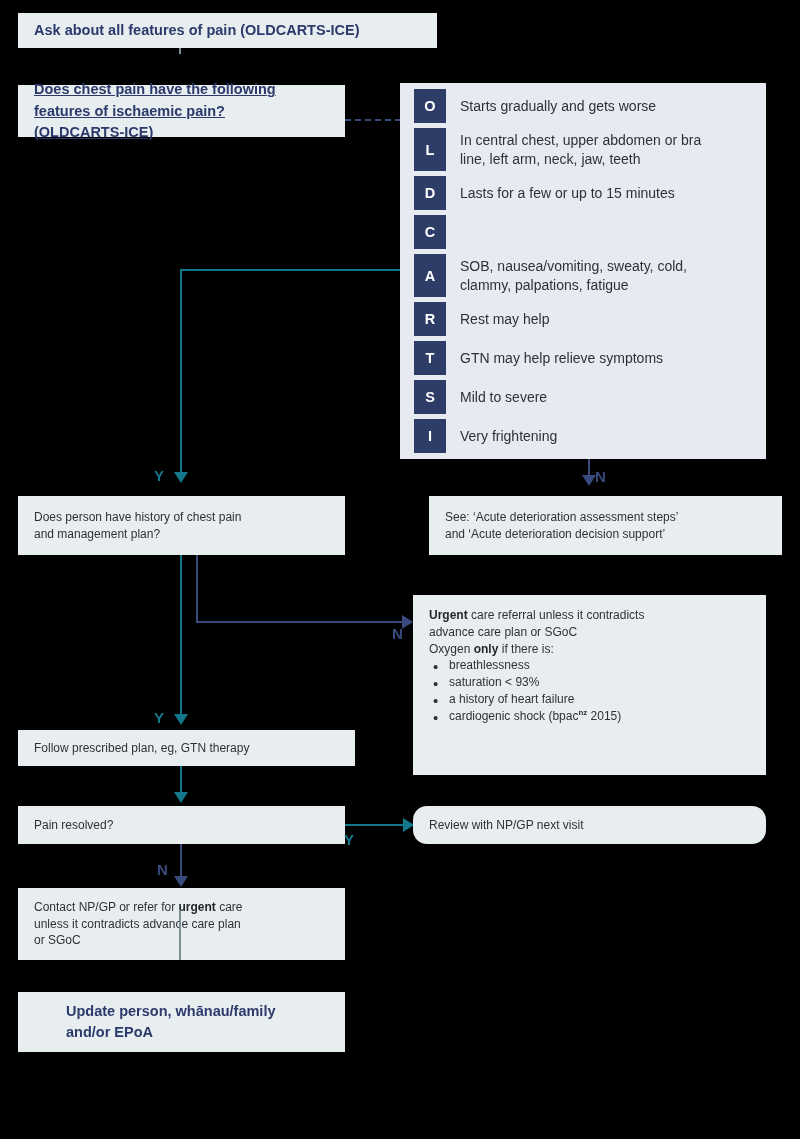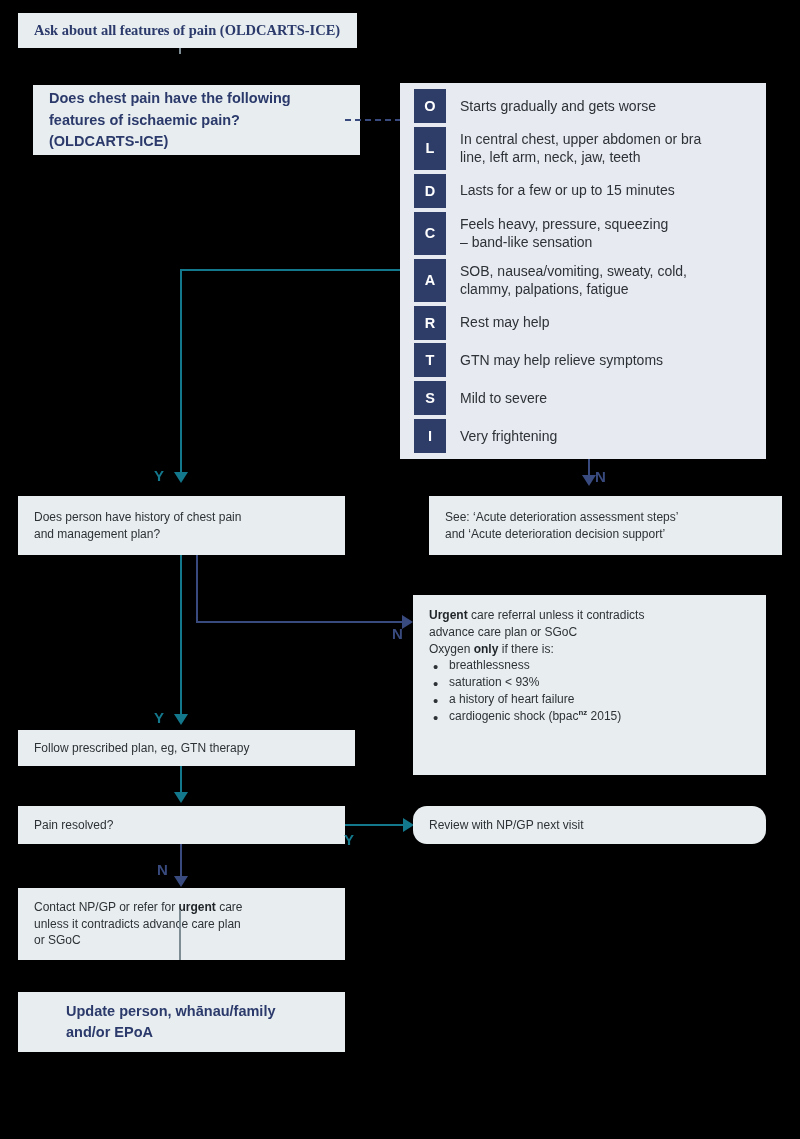--- a/index.html
+++ b/index.html
@@ -97,27 +97,27 @@
   .lbl{
     position:absolute;font-weight:bold;font-size:15px;color:#14788c;
   }
   .lbl.navy{color:#394a7e;}
 </style>
 </head>
 <body>
 
 <div class="stage">
 
-  <div class="box bold" style="left:18px;top:13px;width:339px;height:35px;padding:6px 16px;font-family:Liberation Serif, serif;">
+  <div class="box bold" style="left:18px;top:13px;width:419px;height:35px;padding:6px 16px;">
     <p>Ask about all features of pain (OLDCARTS-ICE)</p>
   </div>
 
   <div class="ln grey" style="left:179px;top:48px;width:2px;height:6px;"></div>
 
-  <div class="box bold" style="left:33px;top:85px;width:327px;height:70px;padding:8px 16px;">
+  <div class="box bold" style="left:18px;top:85px;width:327px;height:52px;padding:8px 16px;text-decoration:underline;">
     <p>Does chest pain have the following</p>
     <p>features of ischaemic pain?</p>
     <p>(OLDCARTS-ICE)</p>
   </div>
 
   <div class="dash" style="left:345px;top:119px;width:56px;"></div>
 
   <div class="panel">
 
     <div class="prow">
@@ -137,24 +137,20 @@
 
     <div class="prow">
       <div class="pbadge">D</div>
       <div class="ptext">
         <span>Lasts for a few or up to 15 minutes</span>
       </div>
     </div>
 
     <div class="prow">
       <div class="pbadge">C</div>
-      <div class="ptext">
-        <span>Feels heavy, pressure, squeezing</span>
-        <span>– band-like sensation</span>
-      </div>
     </div>
 
     <div class="prow">
       <div class="pbadge">A</div>
       <div class="ptext">
         <span>SOB, nausea/vomiting, sweaty, cold,</span>
         <span>clammy, palpations, fatigue</span>
       </div>
     </div>
 

